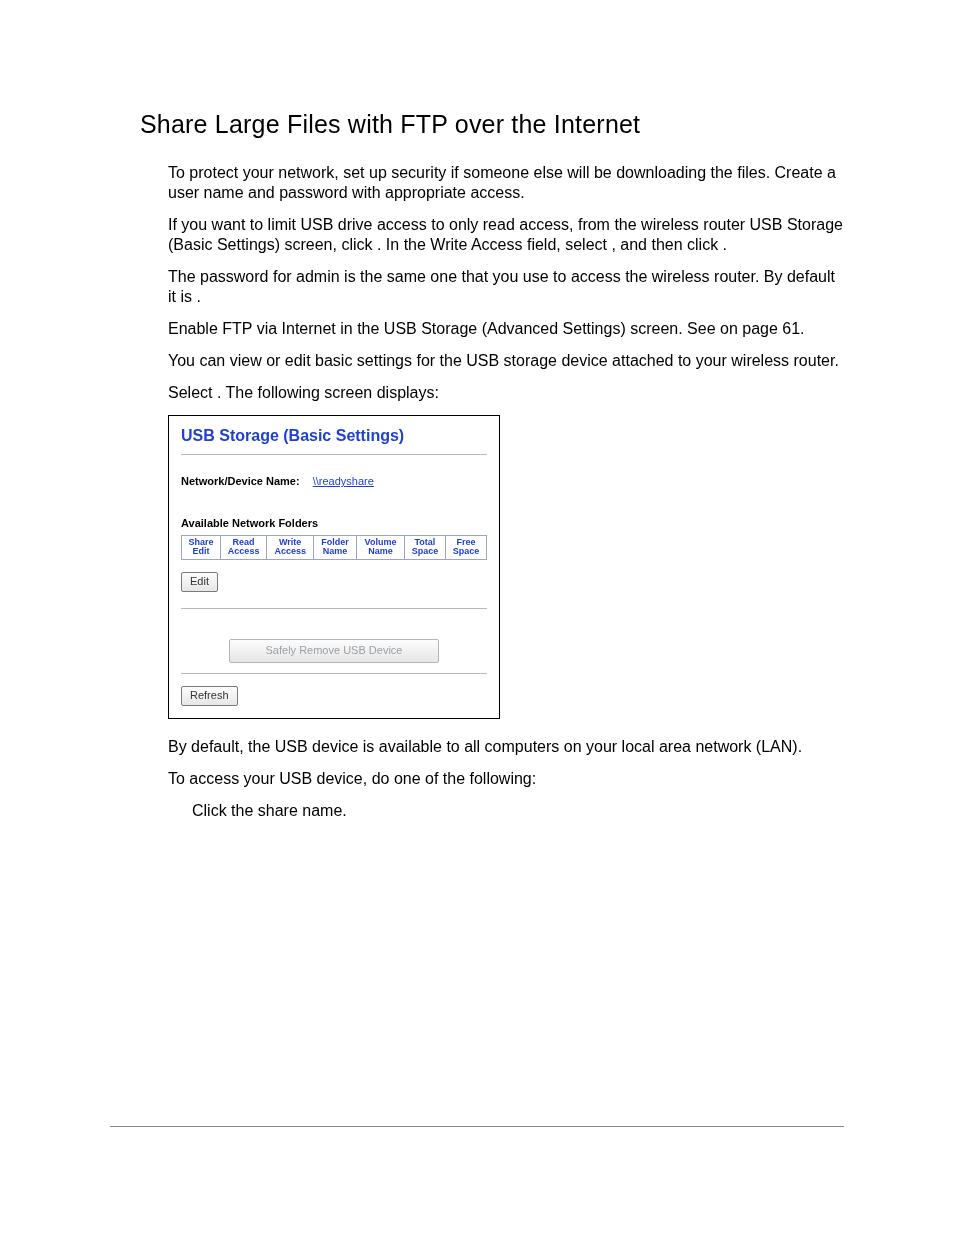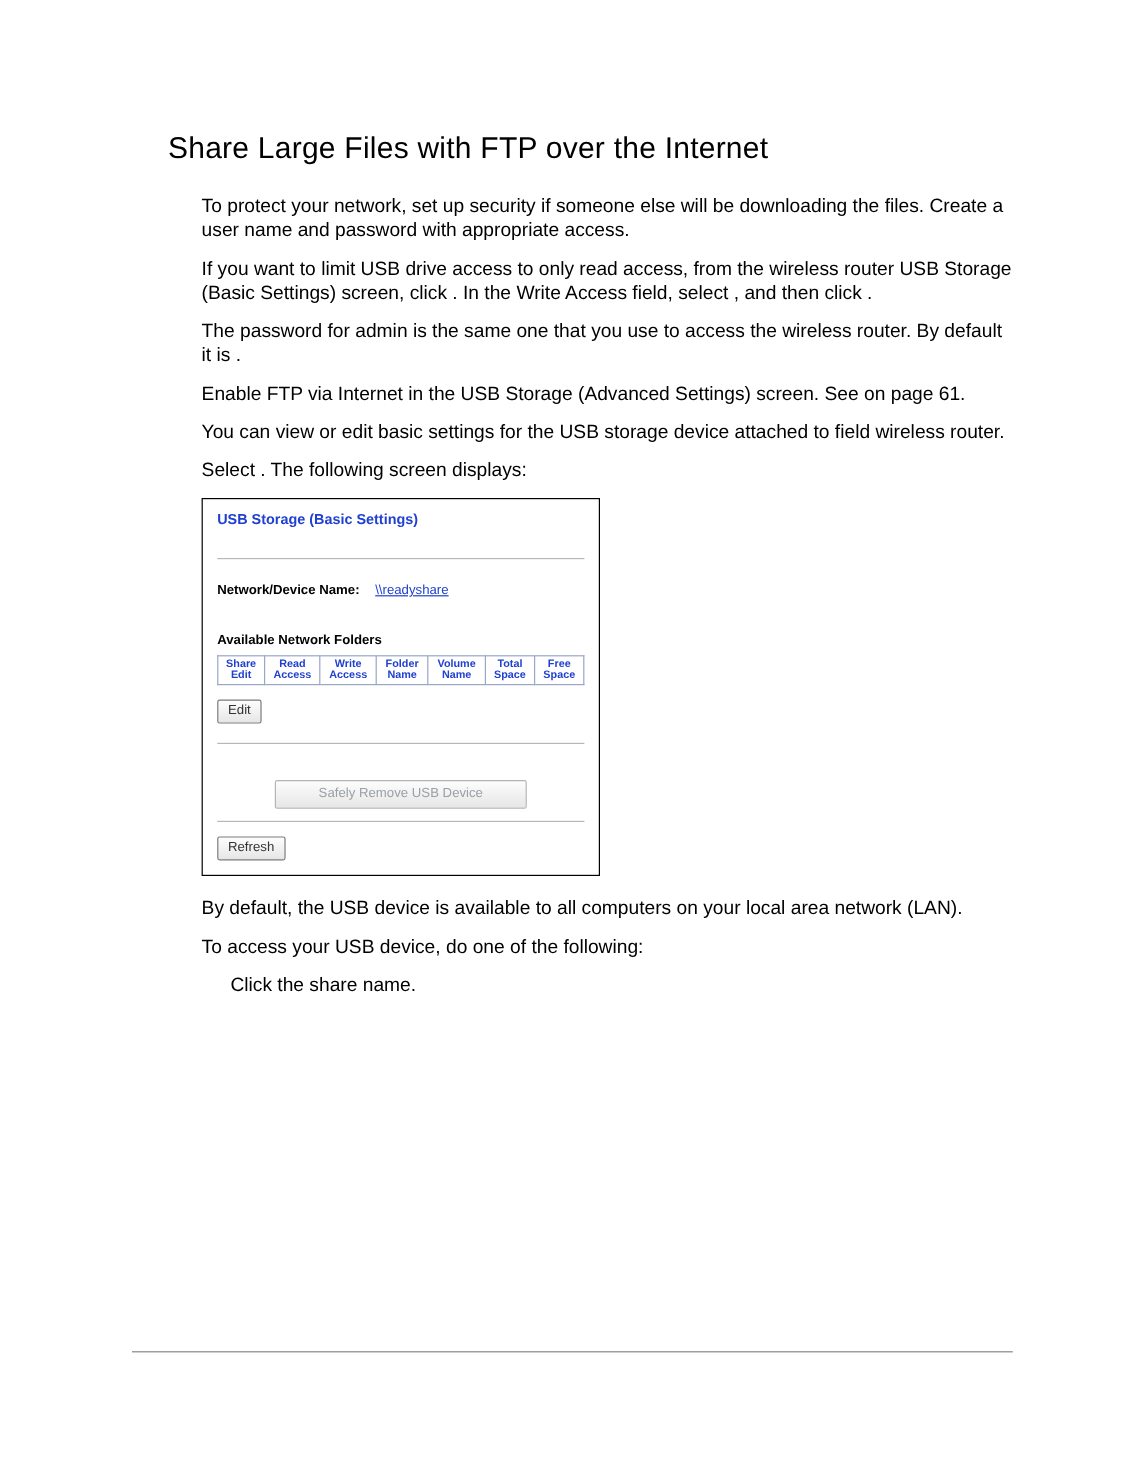--- a/index.html
+++ b/index.html
@@ -53,22 +53,22 @@
   .screenshot {
     width: 330px;
     border: 1px solid #000;
     margin: 6px 0 18px 0;
     background: #fff;
   }
   .shot-pad { padding: 10px 12px 12px 12px; }
   .shot-title {
     color: #2040d0;
     font-weight: bold;
-    font-size: 12px;
-    margin-bottom: 24px;
+    font-size: 16px;
+    margin-bottom: 8px;
   }
   .shot-hr {
     border: none;
     border-top: 1px solid #b8b8b8;
     margin: 0 0 20px 0;
   }
   .shot-label-row {
     font-size: 11px;
     font-weight: bold;
     margin-bottom: 28px;
@@ -135,21 +135,21 @@
 
   <div class="body-block">
     <p>To protect your network, set up security if someone else will be downloading the files. Create a user name and password with appropriate access.</p>
     <p>If you want to limit USB drive access to only read access, from the wireless router USB Storage (Basic Settings) screen, click         . In the Write Access field, select           , and then click           .</p>
     <p>The password for admin is the same one that you use to access the wireless router. By default it is                    .</p>
     <p>Enable FTP via Internet in the USB Storage (Advanced Settings) screen. See                                 on page 61.</p>
   </div>
 
 
   <div class="body-block">
-    <p>You can view or edit basic settings for the USB storage device attached to field wireless router.</p>
+    <p>You can view or edit basic settings for the USB storage device attached to your wireless router.</p>
     <p>Select                                                     . The following screen displays:</p>
 
     <div class="screenshot">
       <div class="shot-pad">
         <div class="shot-title">USB Storage (Basic Settings)</div>
         <hr class="shot-hr">
         <div class="shot-label-row">
           <span>Network/Device Name:</span>
           <a class="shot-link">\\readyshare</a>
         </div>

